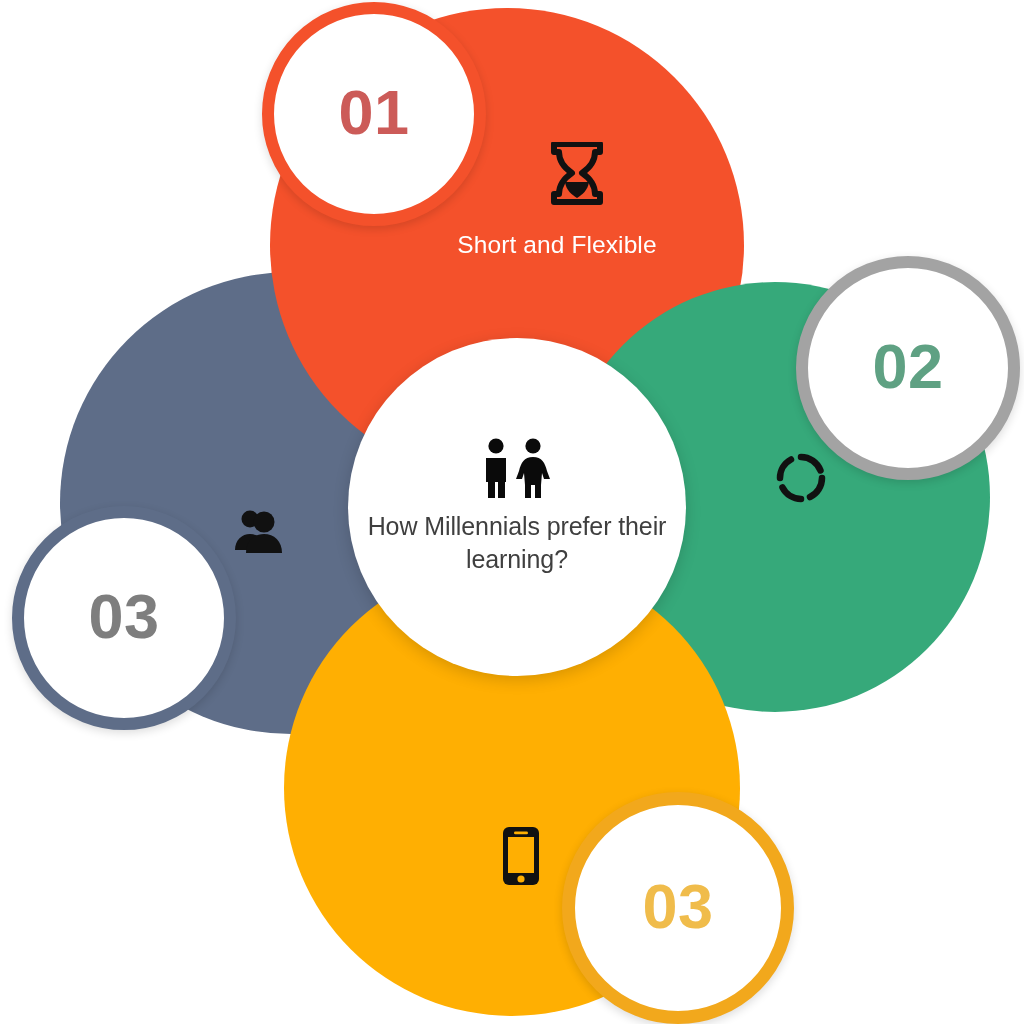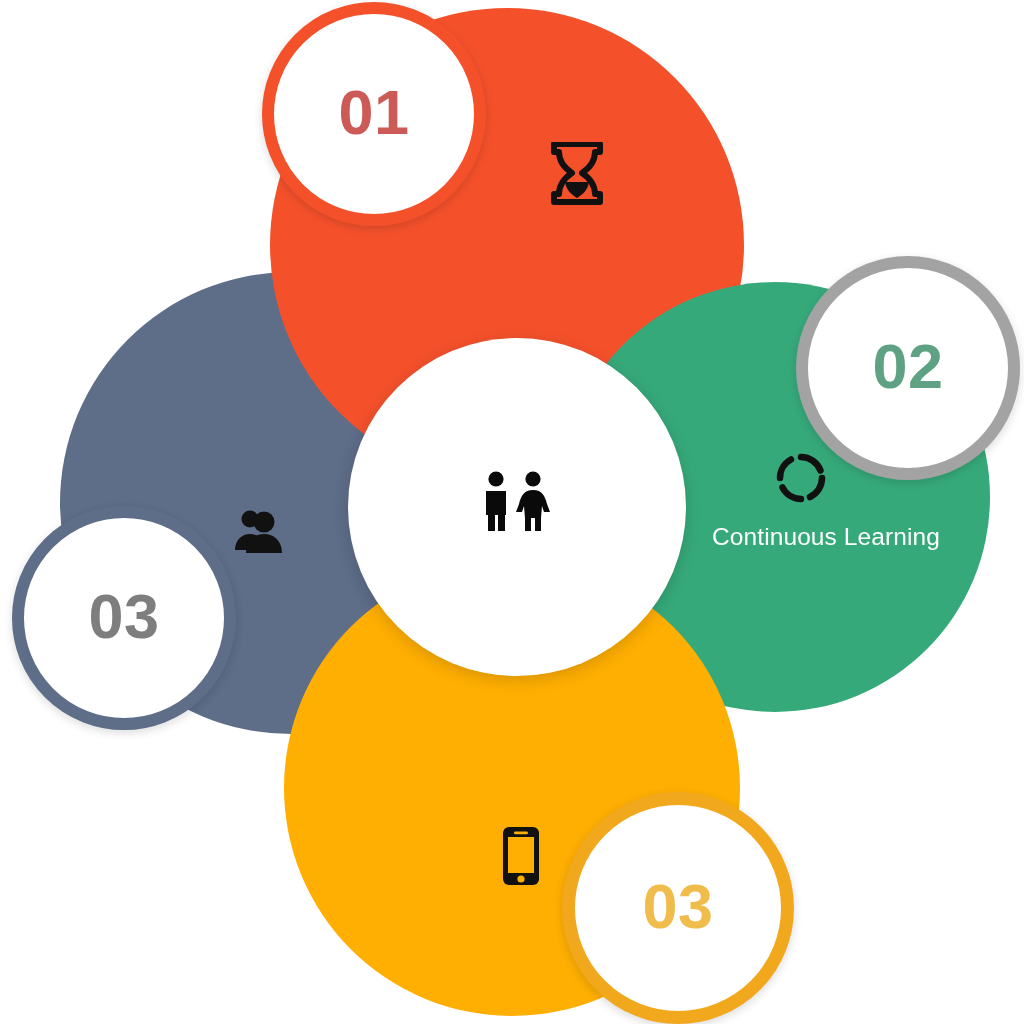--- a/index.html
+++ b/index.html
@@ -203,37 +203,39 @@
     <svg width="50" height="46" viewBox="0 0 50 46" xmlns="http://www.w3.org/2000/svg">
       <g fill="#111111">
         <circle cx="17" cy="11" r="8.5"></circle>
         <path d="M2 42 c0 -10 7 -16 15 -16 c8 0 15 6 15 16 z"></path>
         <circle cx="31" cy="14" r="10.5"></circle>
         <path d="M13 45 c0 -12 8 -19 18 -19 c10 0 18 7 18 19 z"></path>
       </g>
     </svg>
   </div>
 
-  <div class="petal-label" id="label-green">Continuous Learning</div>
+  <div class="petal-label" id="label-orange">Short and Flexible</div>
 
   <div id="center-hub">
     <div class="hub-icon">
       <svg width="76" height="62" viewBox="0 0 76 62" xmlns="http://www.w3.org/2000/svg">
         <g fill="#0a0a0a">
           <circle cx="17" cy="8" r="7.6"></circle>
           <path d="M7 20 h20 v24 h-20 z"></path>
           <rect x="9" y="44" width="7" height="16"></rect>
           <rect x="19" y="44" width="7" height="16"></rect>
           <circle cx="54" cy="8" r="7.6"></circle>
           <path d="M54 19 c9 0 12 6 14 14 l3 8 h-6 l-2 -6 l-1 12 h-16 l-1 -12 l-2 6 h-6 l3 -8 c2 -8 5 -14 14 -14 z"></path>
           <rect x="46" y="46" width="6" height="14"></rect>
           <rect x="56" y="46" width="6" height="14"></rect>
         </g>
       </svg>
     </div>
+    <div class="hub-text">How Millennials prefer
+their learning?</div>
   </div>
 
   <div class="badge" id="badge-01">
     <span>01</span>
   </div>
   <div class="badge" id="badge-02">
     <span>02</span>
   </div>
   <div class="badge" id="badge-03">
     <span>03</span>

